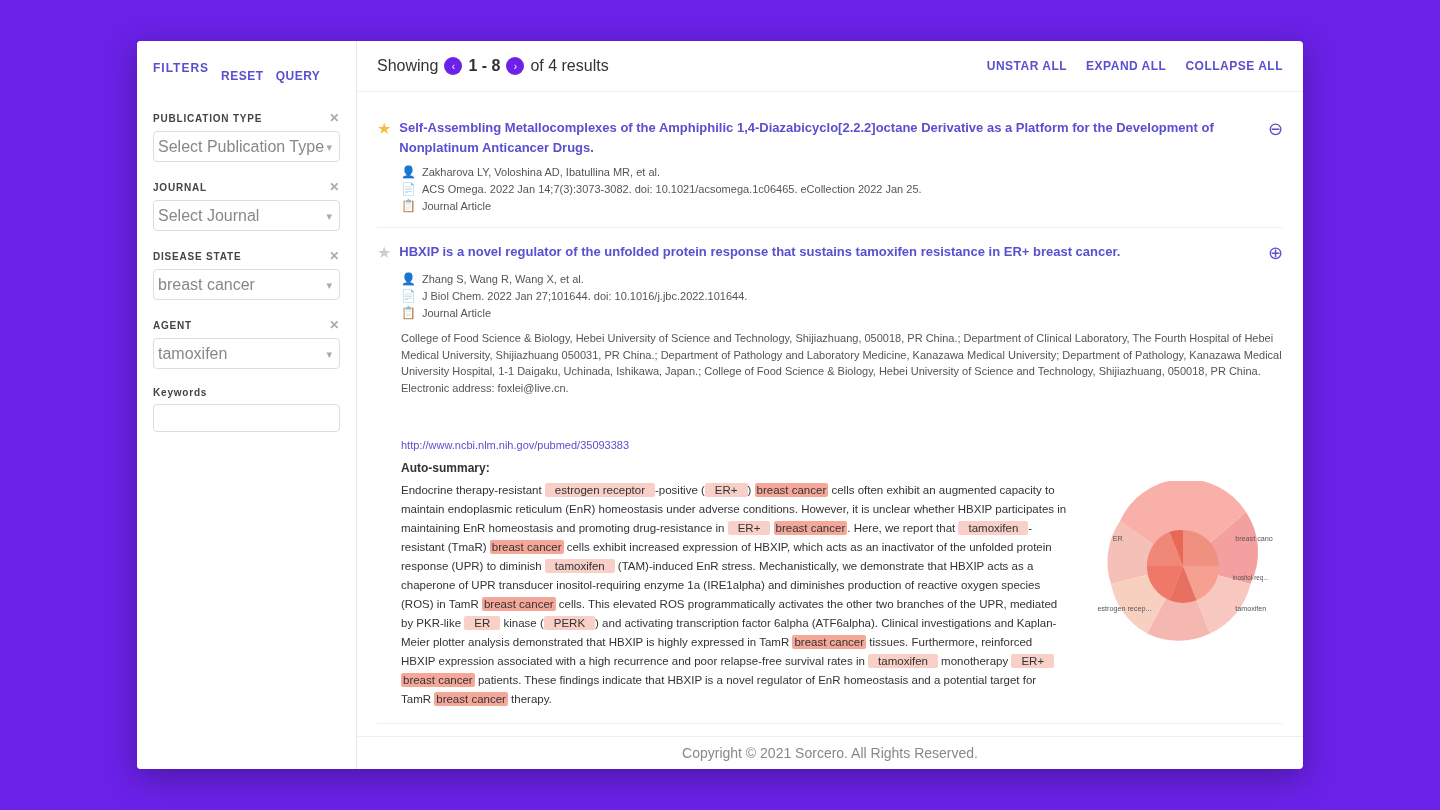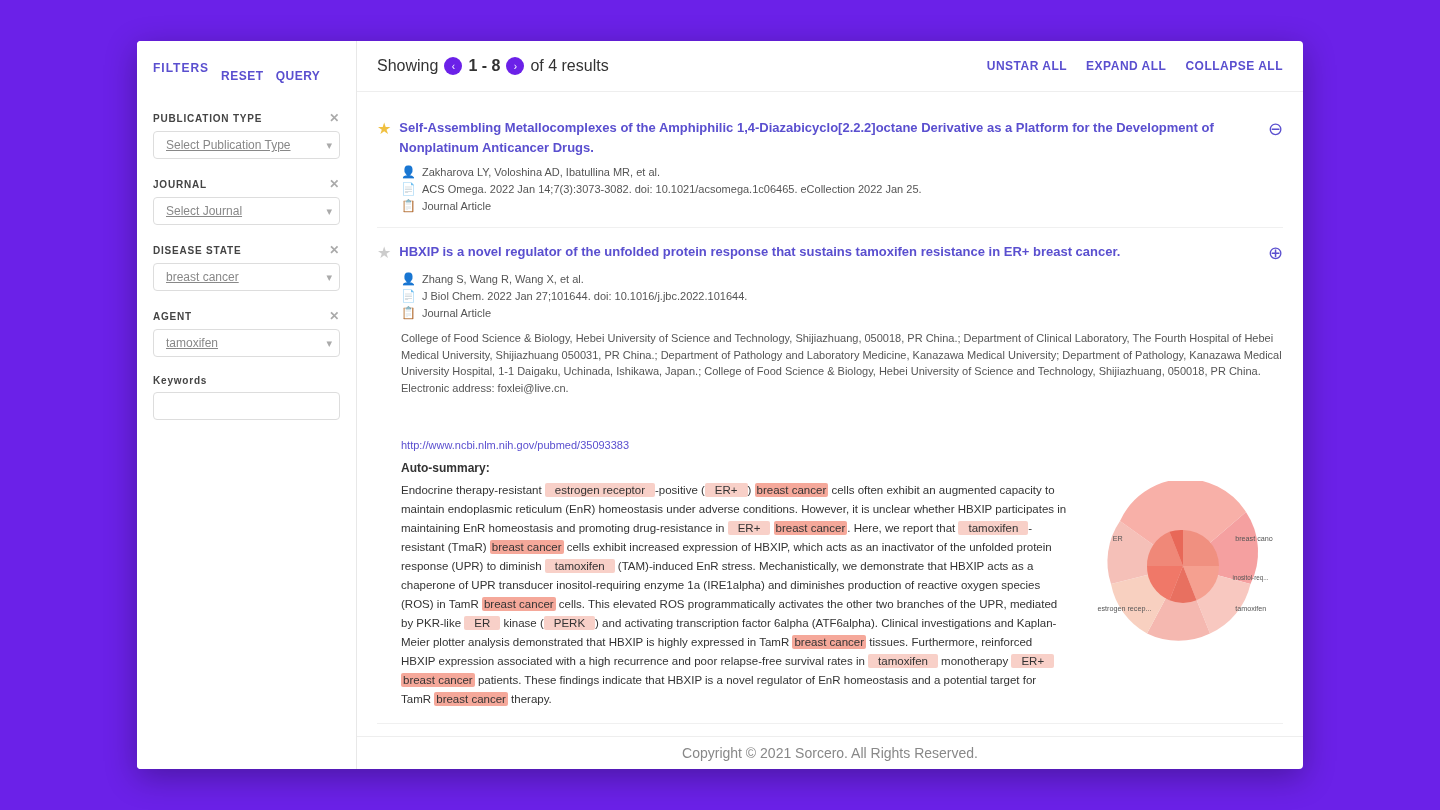--- a/index.html
+++ b/index.html
@@ -67,28 +67,27 @@
     }
     .filter-label .close-x {
       color: #aaa;
       cursor: pointer;
       font-size: 12px;
     }
     .filter-select {
       width: 100%;
       border: 1px solid #ddd;
       border-radius: 4px;
-      padding: 6px 12px;
-      font-size: 12px;
+      padding: 6px 4px;
+      font-size: 16px;
       color: #888;
       background: #fff;
       appearance: none;
       cursor: pointer;
       position: relative;
-      text-decoration: underline;
     }
     .select-wrapper {
       position: relative;
     }
     .select-wrapper::after {
       content: '▾';
       position: absolute;
       right: 8px;
       top: 50%;
       transform: translateY(-50%);

